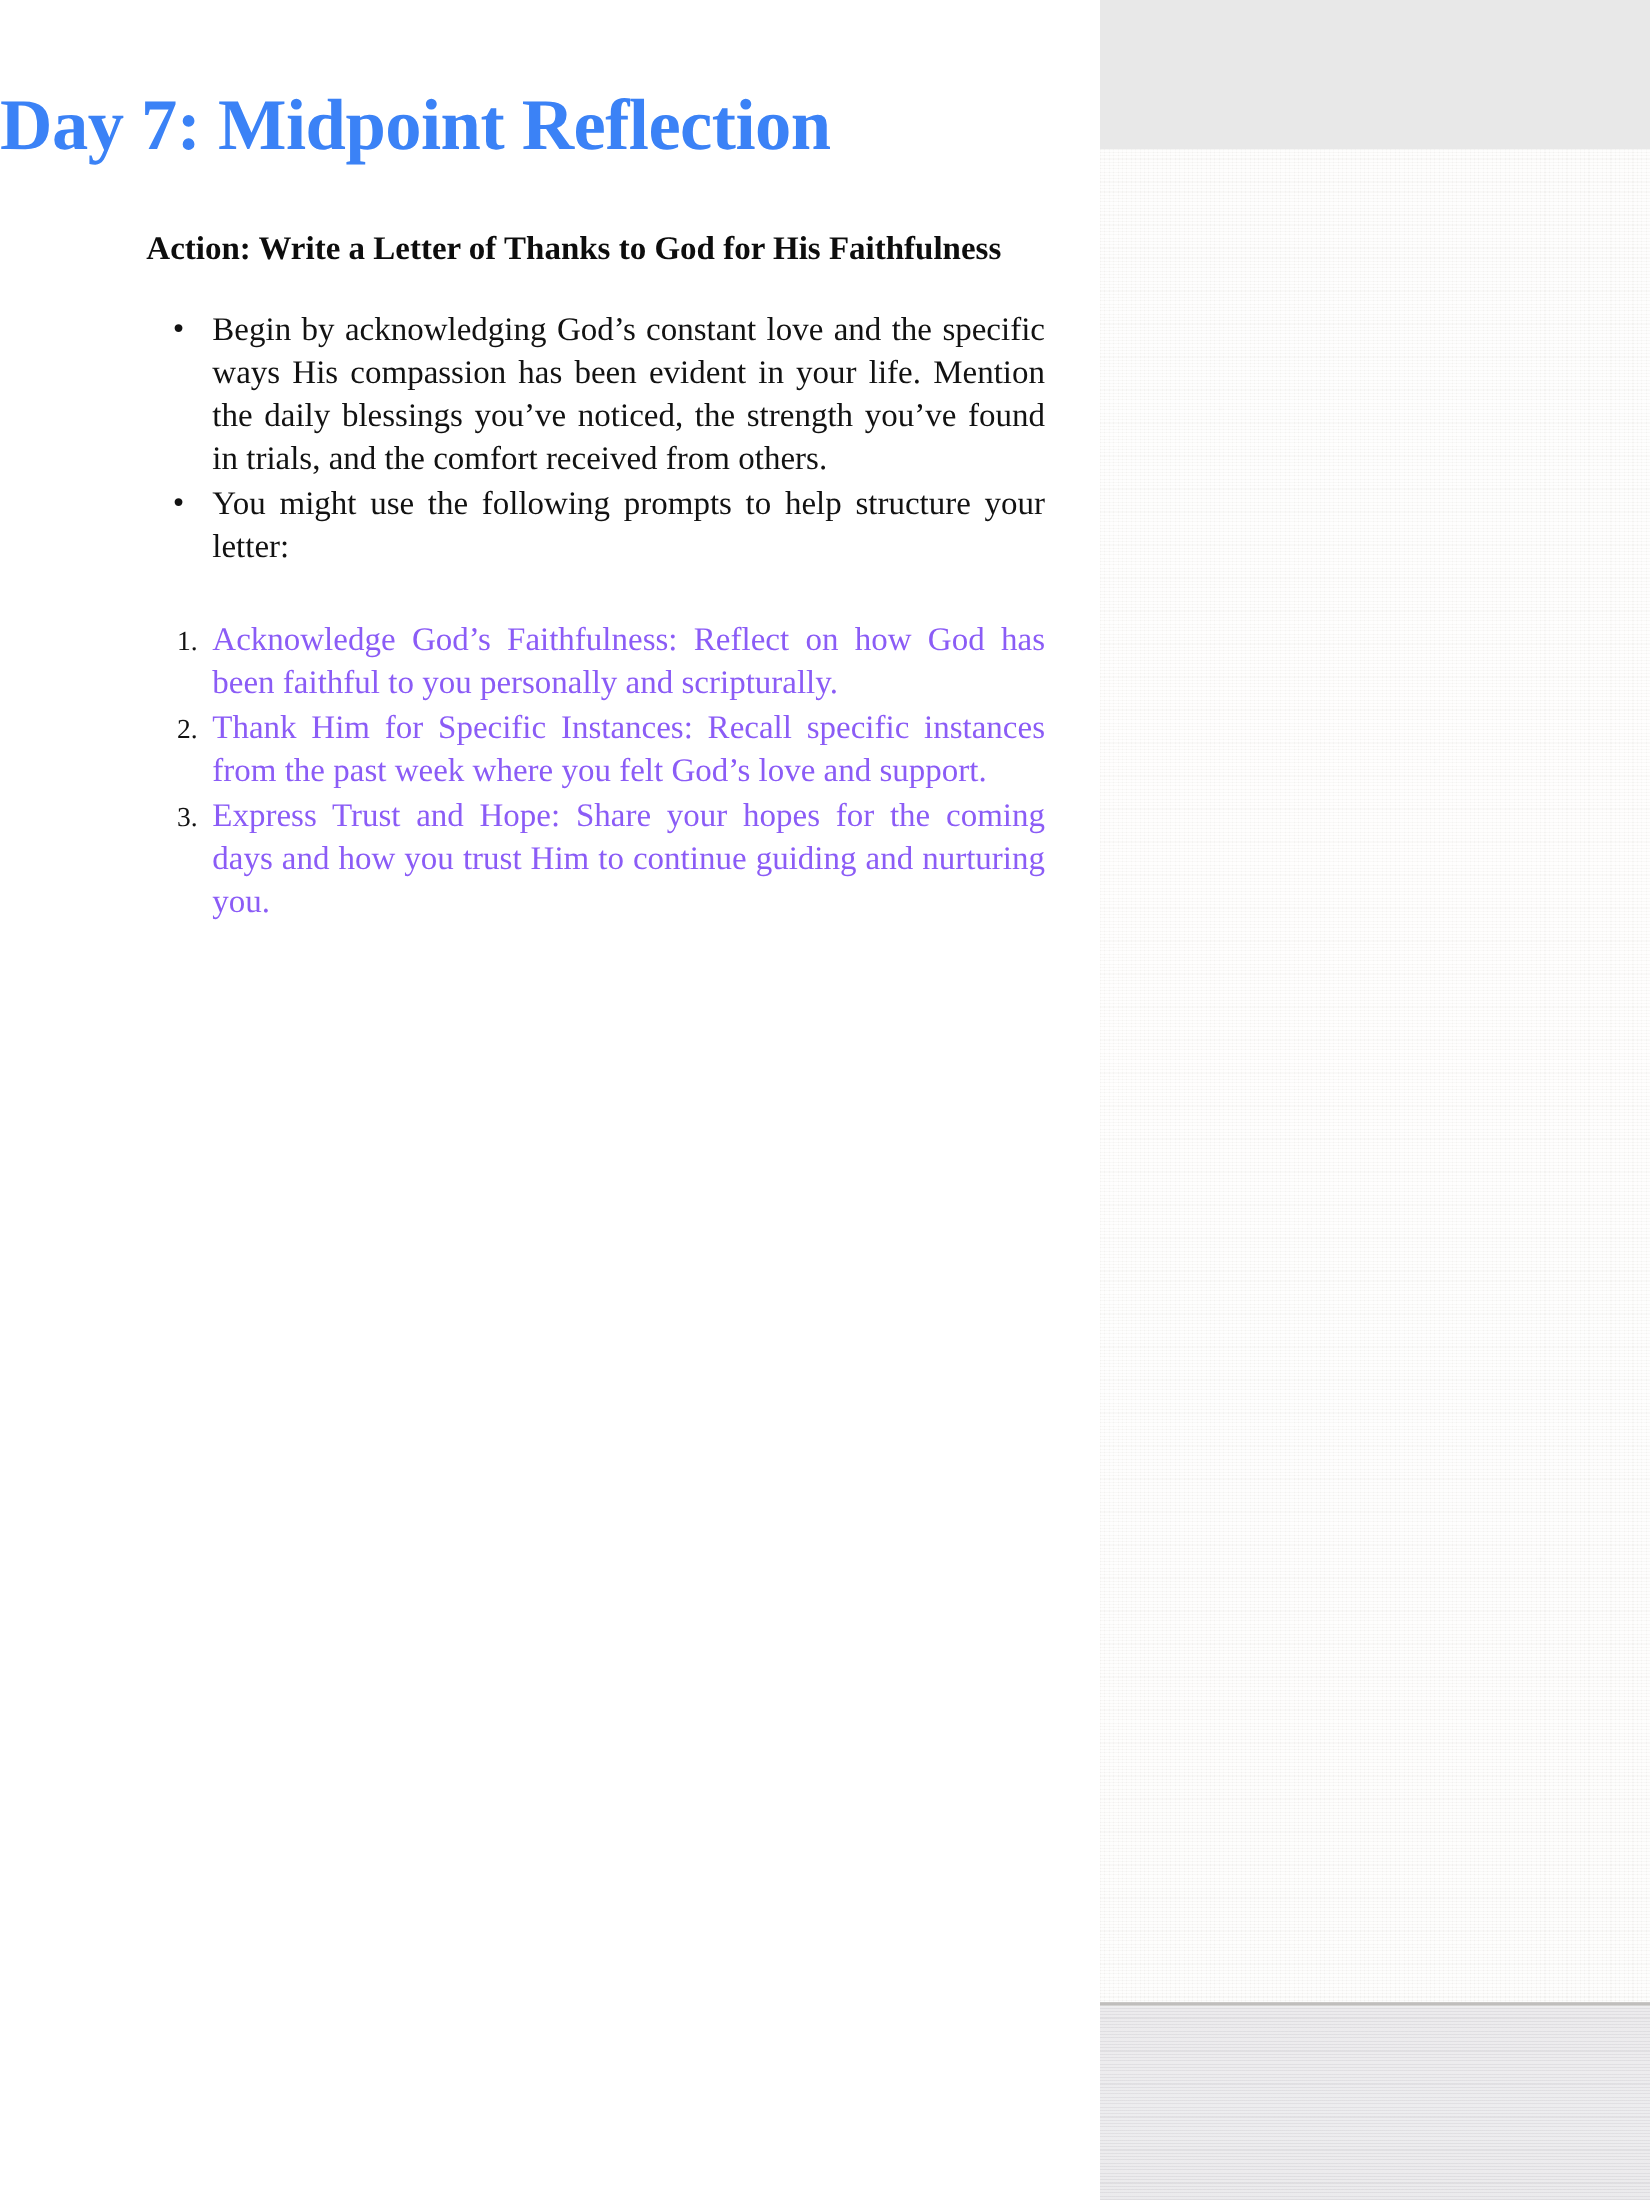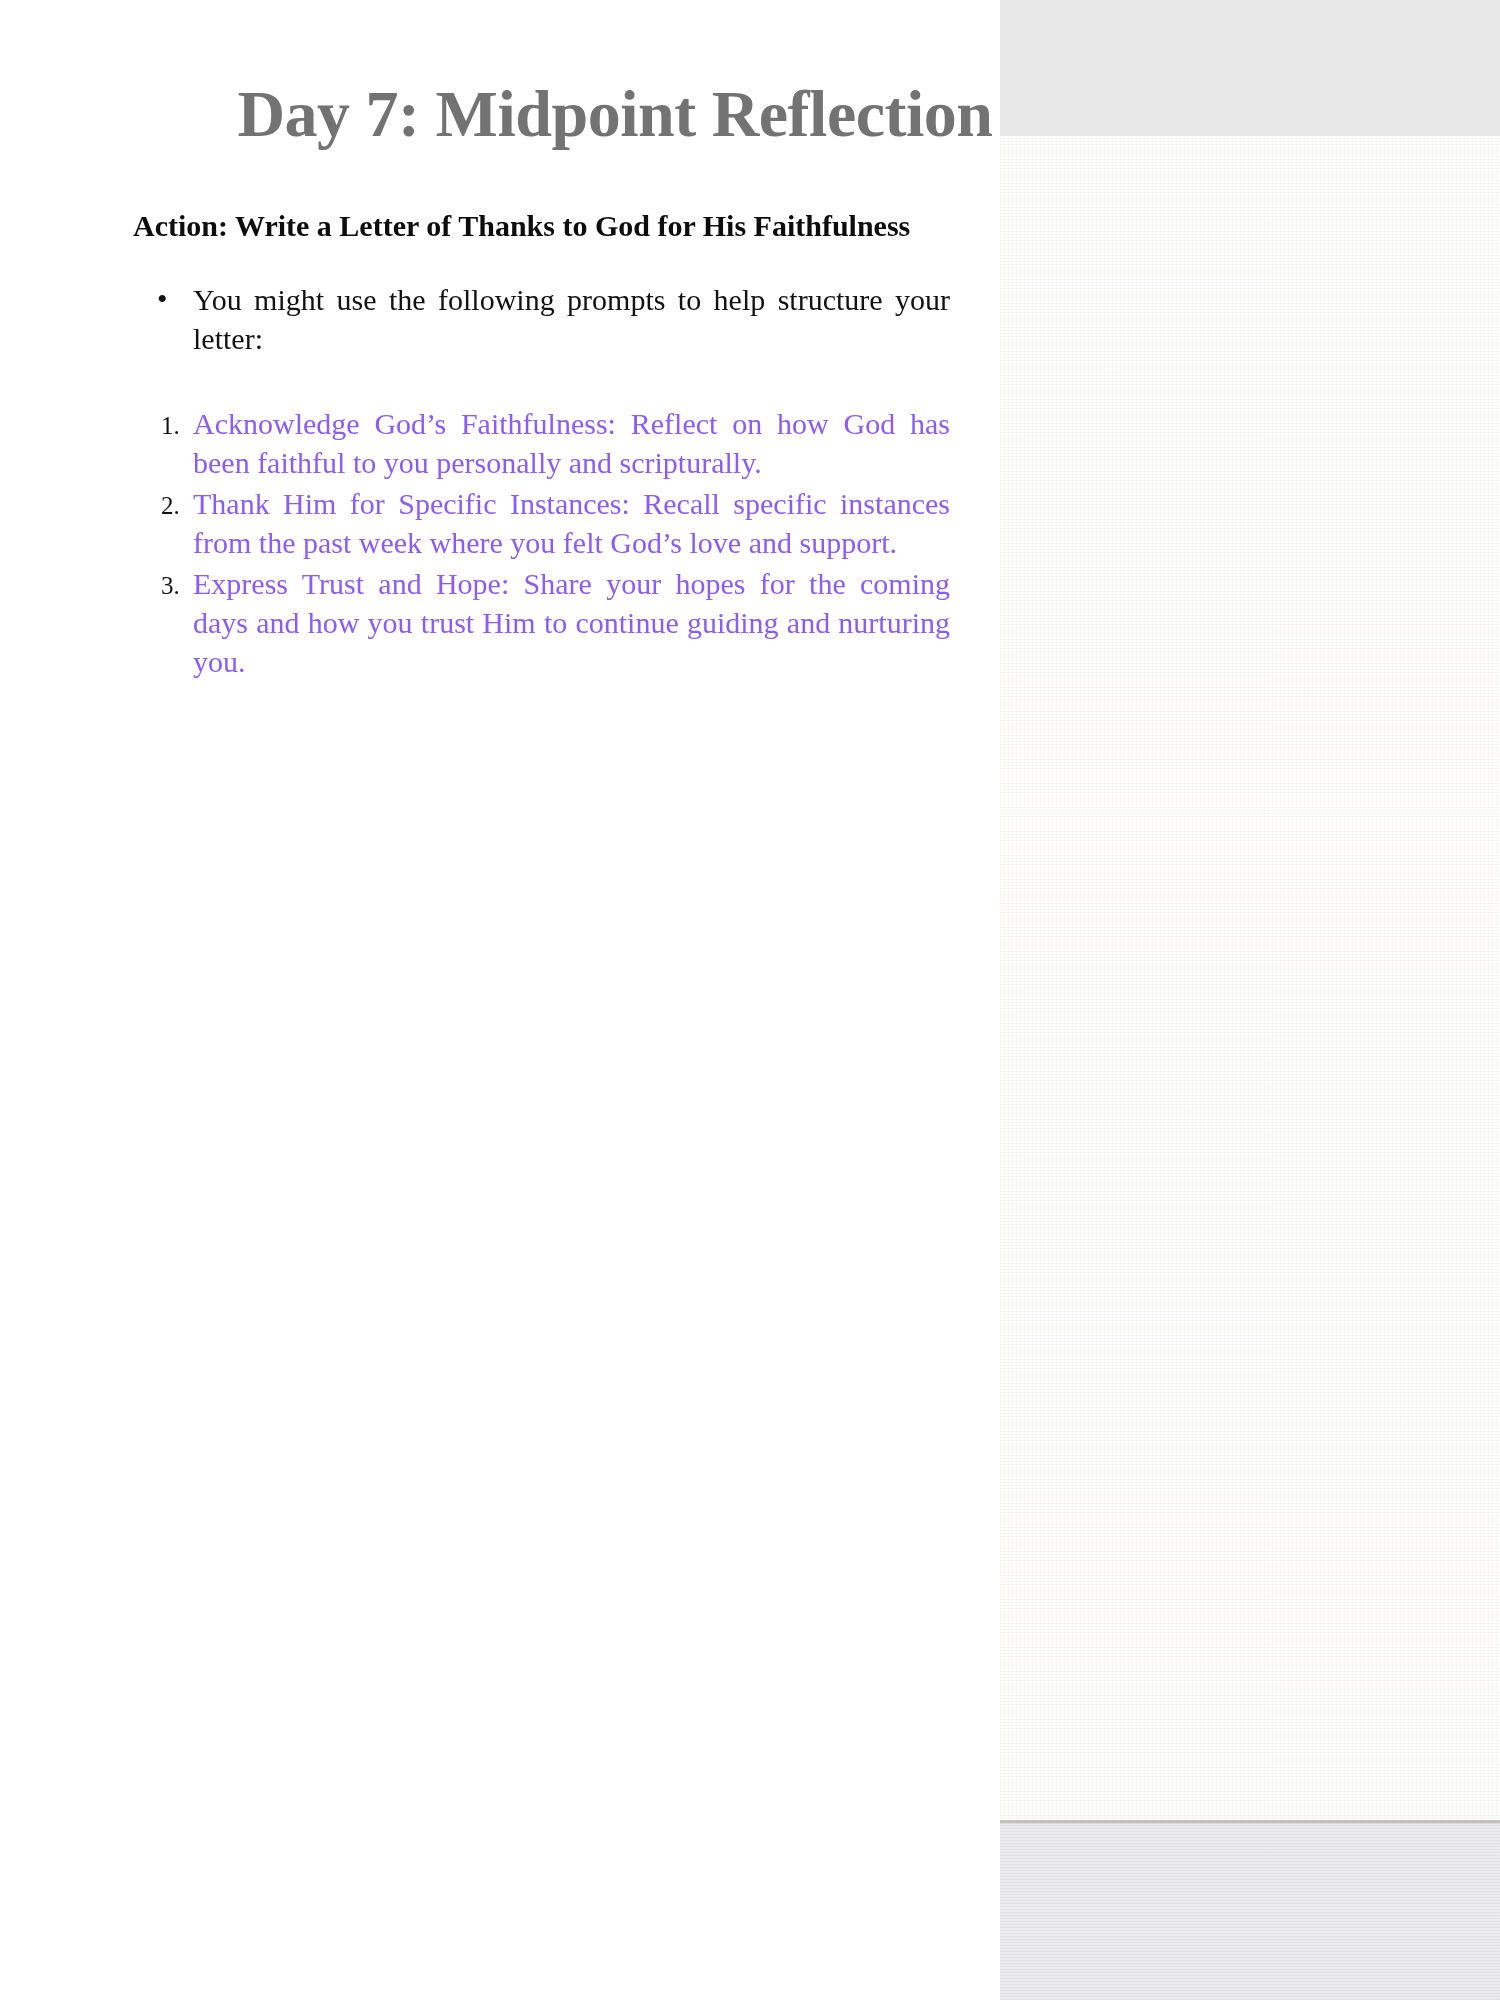--- a/index.html
+++ b/index.html
@@ -72,26 +72,26 @@
     width: 1000px;
     height: 2000px;
     background: #ffffff;
   }
 
   #page-title {
     position: absolute;
     left: 0;
     top: 34px;
     width: 1230px;
-    text-align: center;
+    text-align: left;
     font-size: 66px;
     font-weight: 700;
     letter-spacing: -0.5px;
     line-height: 1.1;
-    color: #737373;
+    color: #3b82f6;
     white-space: nowrap;
   }
 
   #content {
     position: absolute;
     left: 133px;
     top: 206px;
     width: 817px;
   }
 
@@ -178,20 +178,21 @@
 
 <div id="doc">
 
   <h1 id="page-title">Day 7: Midpoint Reflection</h1>
 
   <div id="content">
 
     <p class="action-heading">Action: Write a Letter of Thanks to God for His Faithfulness</p>
 
     <ul class="bullets">
+      <li>Begin by acknowledging God’s constant love and the specific ways His compassion has been evident in your life. Mention the daily blessings you’ve noticed, the strength you’ve found in trials, and the comfort received from others.</li>
       <li>You might use the following prompts to help structure your letter:</li>
     </ul>
 
     <ol class="prompts">
       <li>Acknowledge God’s Faithfulness: Reflect on how God has been faithful to you personally and scripturally.</li>
       <li>Thank Him for Specific Instances: Recall specific instances from the past week where you felt God’s love and support.</li>
       <li>Express Trust and Hope: Share your hopes for the coming days and how you trust Him to continue guiding and nurturing you.</li>
     </ol>
 
 

